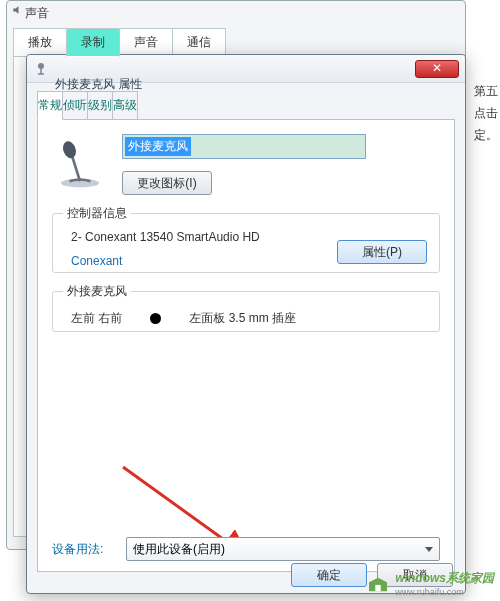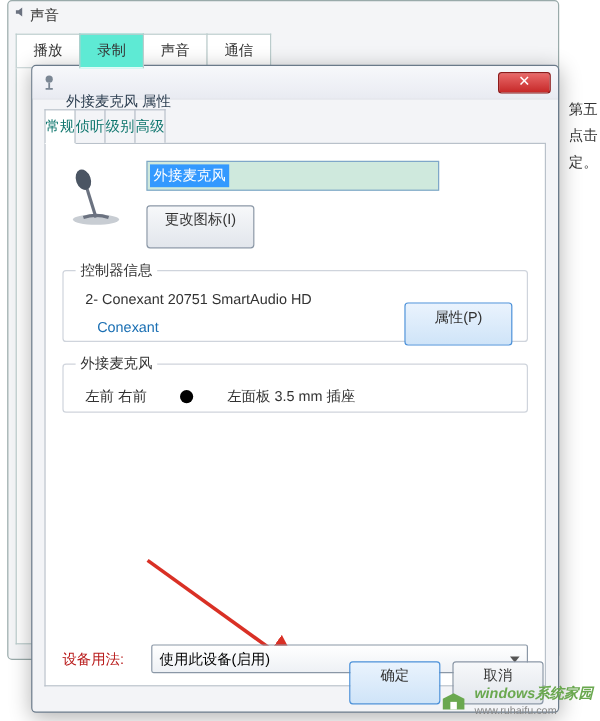--- a/index.html
+++ b/index.html
@@ -24,34 +24,34 @@
 .tabs { display: flex; margin: 8px 10px 0 10px; border-bottom: 1px solid #b9c1ca; }
 .tab { padding: 5px 0; border: 1px solid #b9c1ca; border-bottom: none; background: #f3f4f7; margin-right: -1px; color: #0f766e; cursor: pointer; }
 .tab.active { background: #fff; position: relative; z-index: 2; border-bottom: 1px solid #fff; margin-bottom: -1px; }
 .tabpanel { background: #fff; margin: 0 10px 10px; border: 1px solid #b9c1ca; border-top: none; padding: 14px; height: 452px; position: relative; }
 
 .top-row { display: flex; gap: 14px; align-items: flex-start; }
 .mic-icon { width: 56px; height: 56px; flex: none; }
 .top-right { flex: 1; }
 .name-selected { display: inline-block; background: #3399ff; color: #fff; padding: 1px 3px; border: 1px solid #7fa7c9; width: 258px; }
 
-.btn { display: inline-block; min-width: 90px; height: 36px; line-height: 22px; text-align: center; border: 1px solid #8a97a6; border-radius: 3px; background: linear-gradient(#f7f8fa,#e2e6ec); color: #333; cursor: pointer; padding: 0 10px; }
+.btn { display: inline-block; min-width: 90px; height: 24px; line-height: 22px; text-align: center; border: 1px solid #8a97a6; border-radius: 3px; background: linear-gradient(#f7f8fa,#e2e6ec); color: #333; cursor: pointer; padding: 0 10px; }
 .btn.primary { border-color: #4a90d9; background: linear-gradient(#eaf3fd,#cfe4f8); }
 
 .group { border: 1px solid #cfd4dc; border-radius: 3px; padding: 10px 12px 4px; margin-top: 18px; position: relative; }
 .group .legend { position: absolute; top: -9px; left: 10px; background: #fff; padding: 0 4px; color: #333; }
 .controller-name { margin: 6px 0 4px 6px; color: #333; }
-.link { color: #1a6fb3; margin: 6px 0 0 16px; display: inline-block; cursor: pointer; }
+.link { color: #1a6fb3; margin: 6px 0 0 6px; display: inline-block; cursor: pointer; }
 .prop-btn-wrap { position: absolute; right: 12px; top: 26px; }
 
 .jack-row { margin: 8px 0 0 6px; display: flex; align-items: center; gap: 28px; color: #333; }
 .jack-dot { width: 11px; height: 11px; border-radius: 50%; background: #000; display: inline-block; }
 
 .bottom-row { position: absolute; left: 14px; right: 14px; bottom: 10px; display: flex; align-items: center; gap: 14px; }
-.usage-label { min-width: 60px; color: #b91c1c; }
+.usage-label { min-width: 60px; color: #0369a1; }
 .usage-select { flex: 1; height: 24px; border: 1px solid #8a97a6; border-radius: 2px; background: linear-gradient(#fff,#eef1f5); padding: 2px 6px; cursor: pointer; display: flex; justify-content: space-between; align-items: center; }
 .caret { width: 0; height: 0; border-left: 4px solid transparent; border-right: 4px solid transparent; border-top: 5px solid #555; }
 
 .dlg-buttons { position: absolute; right: 12px; bottom: 6px; display: flex; gap: 10px; }
 .dlg-buttons .btn { min-width: 76px; }
 
 
 .arrow-svg { position: absolute; left: 80px; top: 342px; pointer-events: none; }
 
 
@@ -116,21 +116,21 @@
           <span class="name-selected" style="border:none; width:auto;">外接麦克风</span>
         </div>
         <div style="margin-top:12px;">
           <span class="btn"><span>更改图标(I)</span></span>
         </div>
       </div>
     </div>
 
     <div class="group">
       <span class="legend">控制器信息</span>
-      <div class="controller-name">2- Conexant 20751 SmartAudio HD</div>
+      <div class="controller-name">2- Conexant 13540 SmartAudio HD</div>
       <span class="link">Conexant</span>
       <div class="prop-btn-wrap">
         <span class="btn primary"><span>属性(P)</span></span>
       </div>
     </div>
 
     <div class="group">
       <span class="legend">外接麦克风</span>
       <div class="jack-row">
         <span>左前 右前</span>

